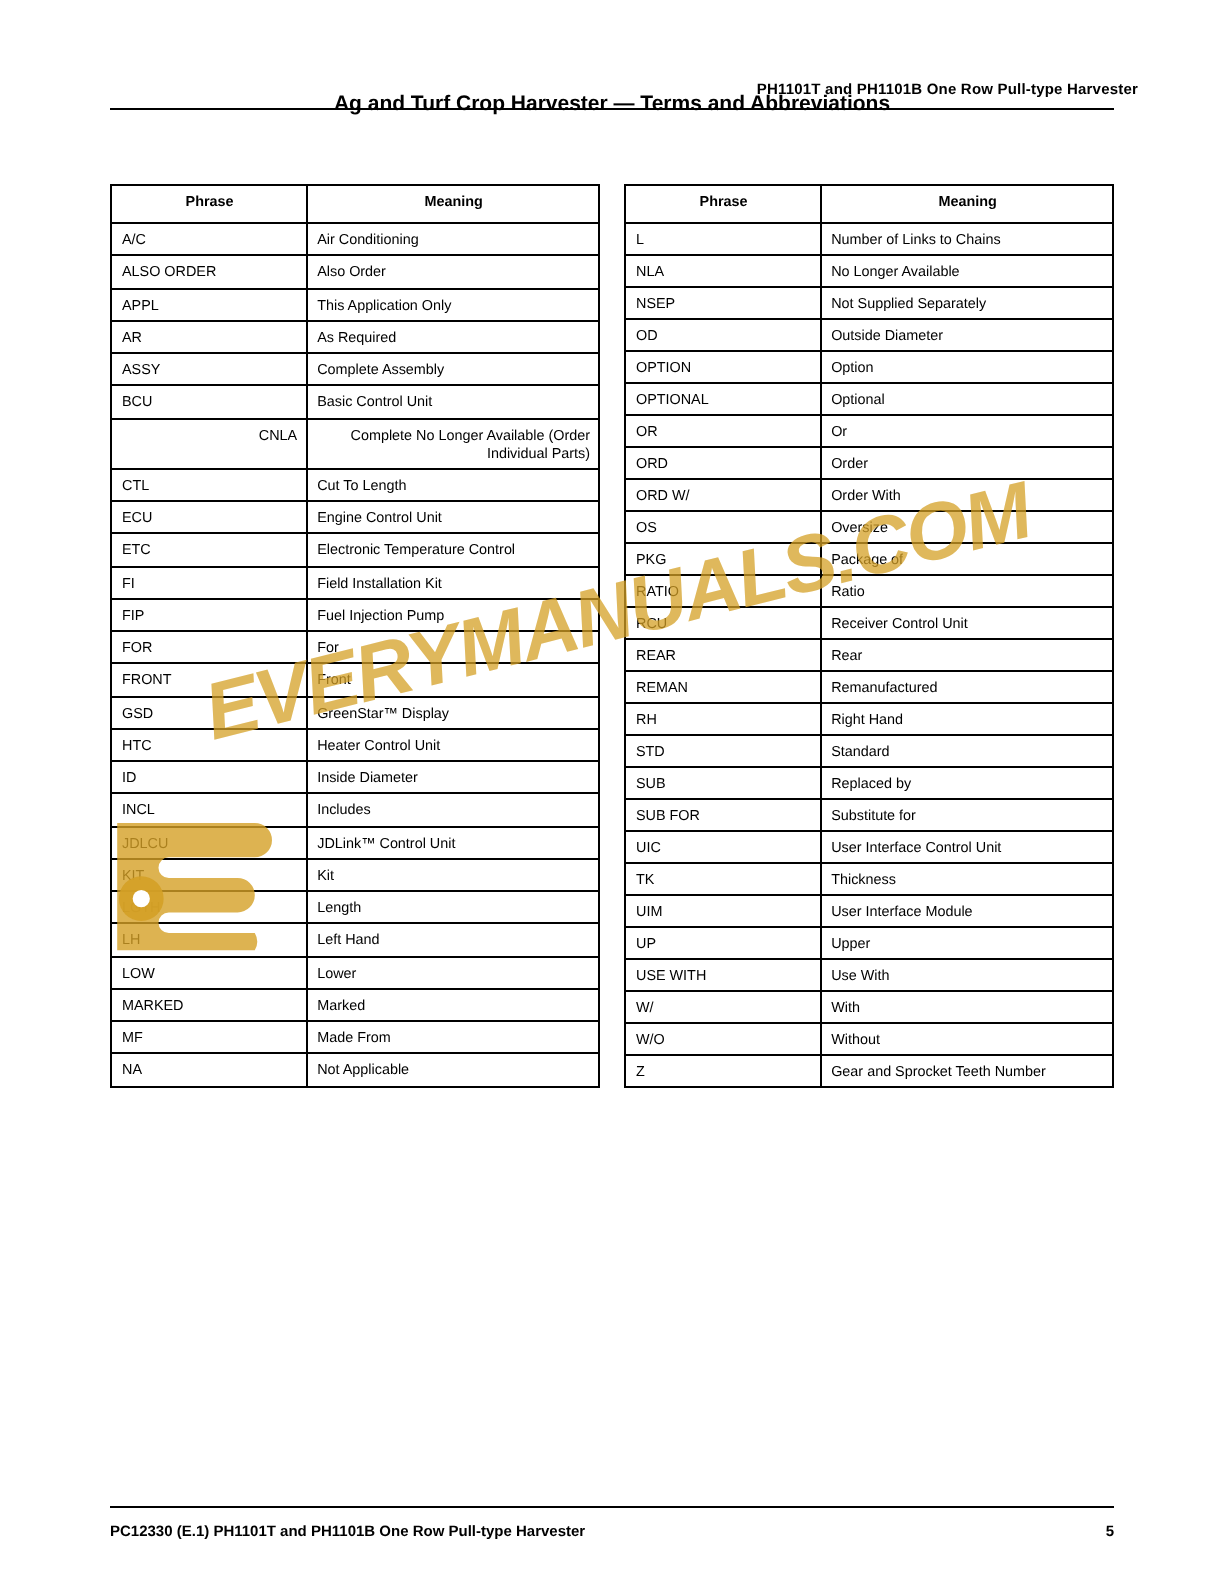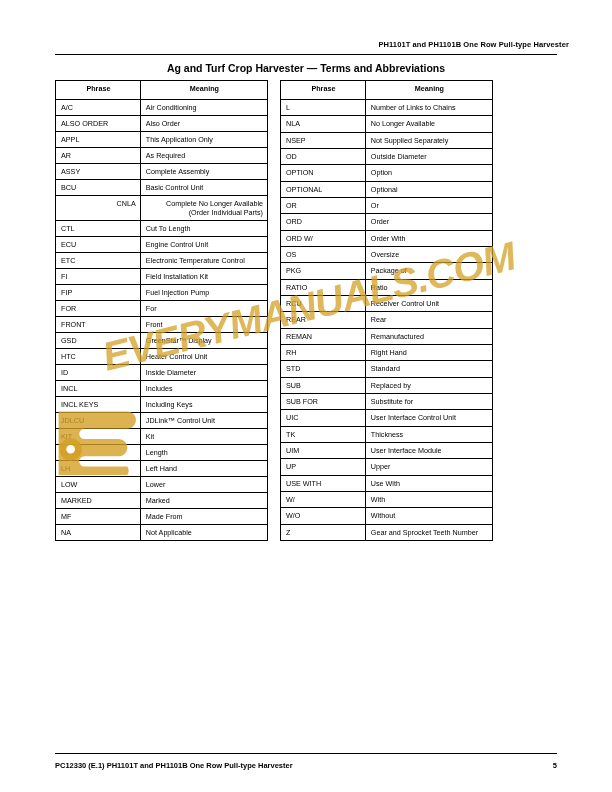--- a/index.html
+++ b/index.html
@@ -33,39 +33,40 @@
     position: absolute;
     left: 55px;
     top: 54px;
     width: 502px;
     height: 0;
     border-top: 1.2px solid #000;
   }
   .doc-title {
     position: absolute;
     left: 55px;
-    top: 62px;
+    top: 46px;
     width: 502px;
     text-align: center;
     font-size: 10.5px;
     font-weight: bold;
   }
   .tables-wrap {
     position: absolute;
     left: 55px;
     top: 80px;
     width: 502px;
     display: flex;
     gap: 12px;
   }
   table.gloss {
     border-collapse: collapse;
-    width: 213px;
+    width: 245px;
     table-layout: fixed;
     background: transparent;
+    margin-top: 12px;
   }
   table.gloss th, table.gloss td {
     border: 0.8px solid #000;
     font-size: 7.2px;
     padding: 3px 4px 3px 5px;
     vertical-align: top;
     line-height: 1.25;
     background: transparent;
   }
   table.gloss th {
@@ -221,24 +222,20 @@
           </tr>
           <tr>
             <td>ID</td>
             <td>Inside Diameter</td>
           </tr>
           <tr>
             <td>INCL</td>
             <td>Includes</td>
           </tr>
           <tr>
-            <td>INCL KEYS</td>
-            <td>Including Keys</td>
-          </tr>
-          <tr>
             <td>JDLCU</td>
             <td>JDLink™ Control Unit</td>
           </tr>
           <tr>
             <td>KIT</td>
             <td>Kit</td>
           </tr>
           <tr>
             <td>LGTH</td>
             <td>Length</td>

